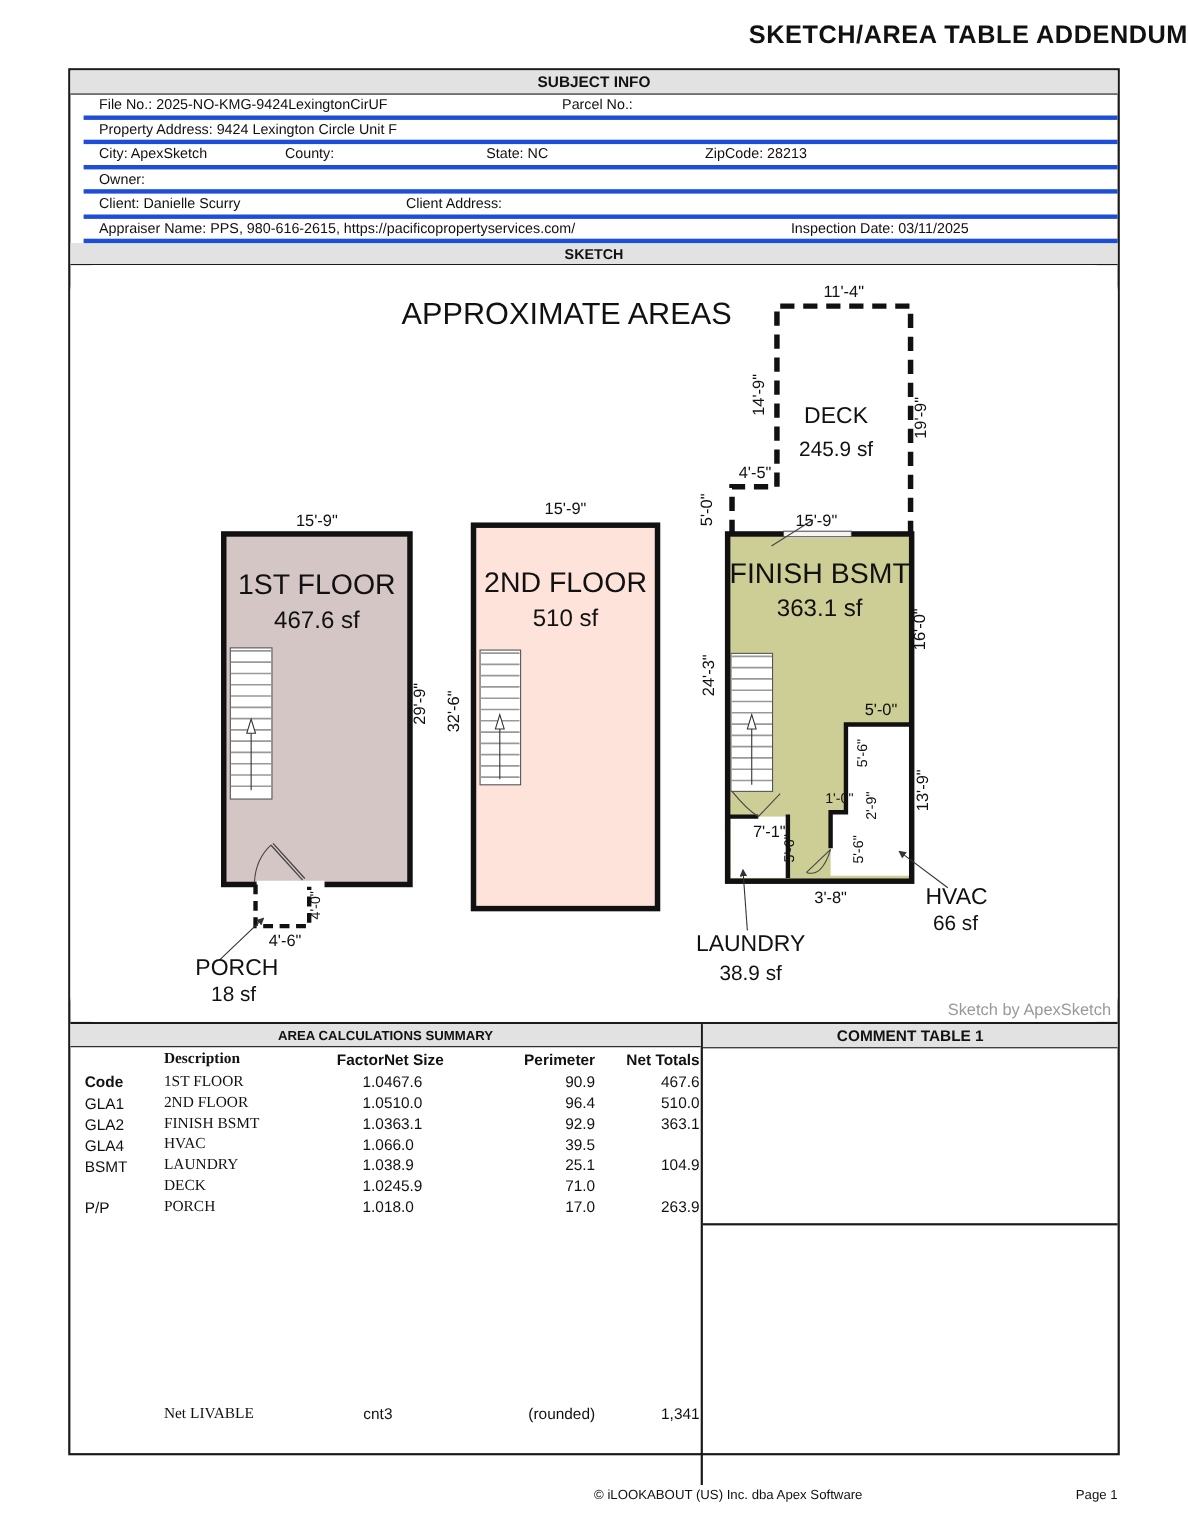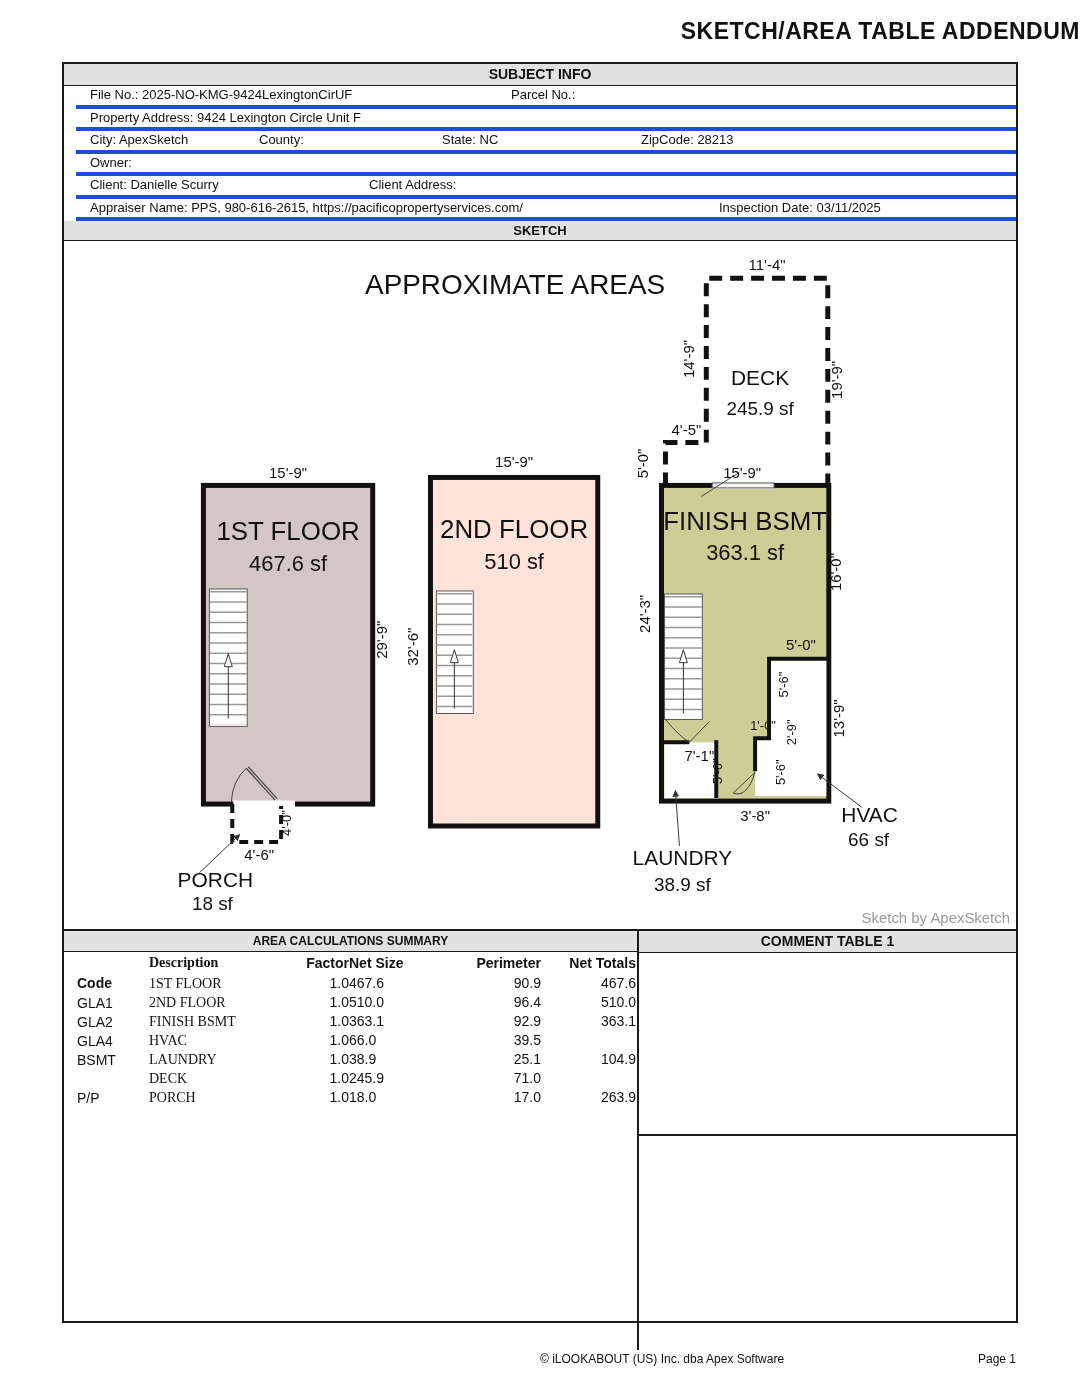--- a/index.html
+++ b/index.html
@@ -29,21 +29,21 @@
   .acs-head{height:22px;line-height:22px;font-weight:bold;}
   .acs-row span{position:absolute;top:0;}
   .c0{left:13px;width:66px;margin-top:20px;}
   .c1{left:85px;width:165px;font-family:Liberation Serif, serif;}
   .c2{left:215px;width:70px;text-align:right;}
   .c3{left:285px;width:88px;}
   .c4{left:385px;width:92px;text-align:right;}
   .c5{left:480px;width:92px;text-align:right;}
   .total-row{margin-top:169px;}
   .comments{flex:1;display:flex;flex-direction:column;}
-  .ct1{height:205px;border-bottom:2px solid #1a1a1a;box-sizing:border-box;}
+  .ct1{height:183px;border-bottom:2px solid #1a1a1a;box-sizing:border-box;}
   .ct-band{height:21px;font-size:14px;line-height:21px;}
   .ct-lower{flex:1;display:flex;}
   .ct2{width:190px;border-right:2px solid #1a1a1a;box-sizing:border-box;}
   .ct3{flex:1;}
   .footer-copy{position:absolute;top:1352px;left:540px;font-size:12px;}
   .footer-page{position:absolute;top:1352px;right:64px;font-size:12px;}
 </style>
 </head>
 <body>
 
@@ -239,20 +239,27 @@
           <span class="c5"></span>
       </div>
       <div class="acs-row">
         <span class="c0"></span>
           <span class="c1">PORCH</span>
           <span class="c2">1.0</span>
           <span class="c3">18.0</span>
           <span class="c4">17.0</span>
           <span class="c5">263.9</span>
       </div>
+      <div class="acs-row total-row">
+        <span class="c1">Net LIVABLE</span>
+        <span class="c2">cnt</span>
+        <span class="c3">3</span>
+        <span class="c4">(rounded)</span>
+        <span class="c5">1,341</span>
+      </div>
     </div>
     <div class="comments">
       <div class="ct1">
         <div class="band ct-band">COMMENT TABLE 1</div>
       </div>
     </div>
   </div>
 </div>
 
 <div class="footer-copy">© iLOOKABOUT (US) Inc. dba Apex Software</div>

